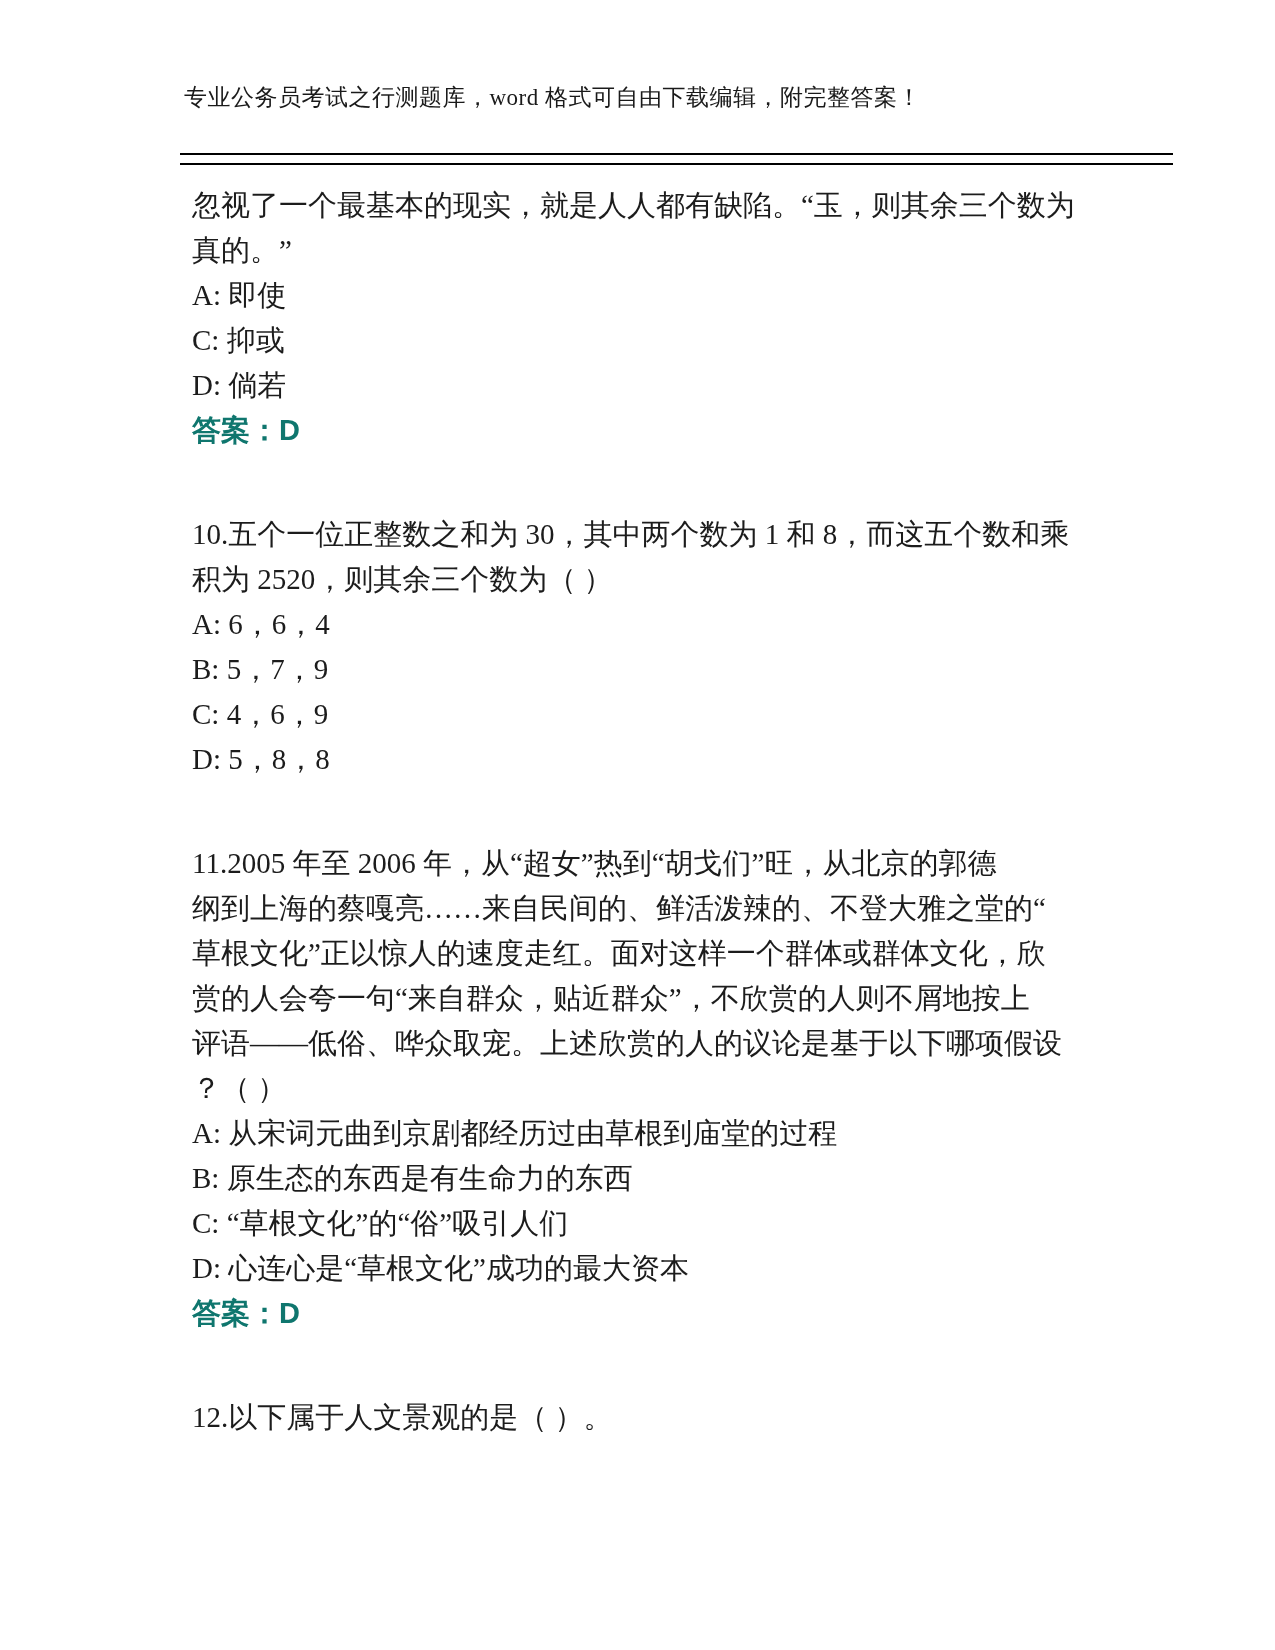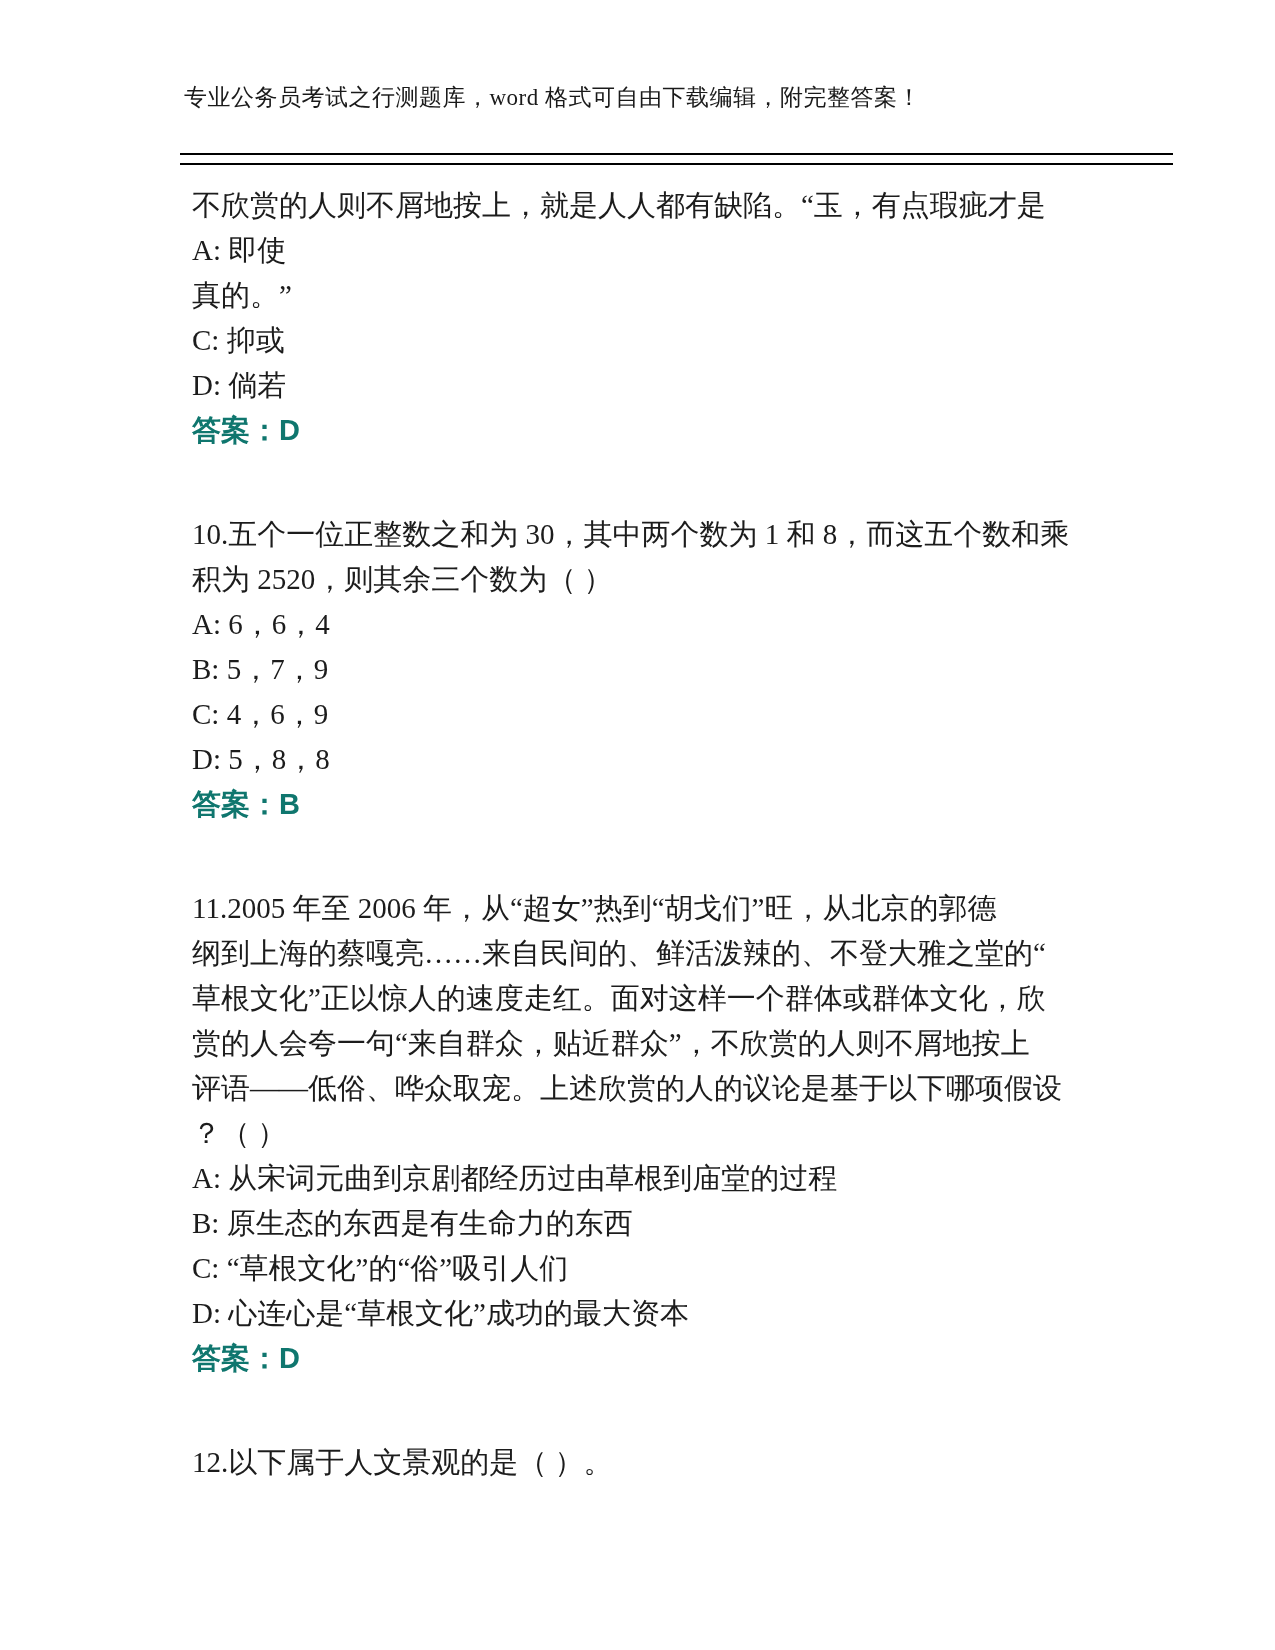--- a/index.html
+++ b/index.html
@@ -63,36 +63,35 @@
 <body>
 
 <div class="page">
 
   <div class="doc-header">专业公务员考试之行测题库，word 格式可自由下载编辑，附完整答案！</div>
   <div class="header-rule"></div>
 
   <div class="content">
 
     <div class="block">
-      <div class="line">不欣赏的人则不屑地按上，就是人人都有缺陷。“玉，有点瑕疵才是</div>
+      <div class="line">忽视了一个最基本的现实，就是人人都有缺陷。“玉，则其余三个数为</div>
+      <div class="line">真的。”</div>
       <div class="line">A: 即使</div>
-      <div class="line">真的。”</div>
       <div class="line">C: 抑或</div>
       <div class="line">D: 倘若</div>
       <div class="line answer">答案：D</div>
     </div>
 
     <div class="block">
       <div class="line">10.五个一位正整数之和为 30，其中两个数为 1 和 8，而这五个数和乘</div>
       <div class="line">积为 2520，则其余三个数为（ ）</div>
       <div class="line">A: 6，6，4</div>
       <div class="line">B: 5，7，9</div>
       <div class="line">C: 4，6，9</div>
       <div class="line">D: 5，8，8</div>
-      <div class="line answer">答案：B</div>
     </div>
 
     <div class="block">
       <div class="line">11.2005 年至 2006 年，从“超女”热到“胡戈们”旺，从北京的郭德</div>
       <div class="line">纲到上海的蔡嘎亮……来自民间的、鲜活泼辣的、不登大雅之堂的“</div>
       <div class="line">草根文化”正以惊人的速度走红。面对这样一个群体或群体文化，欣</div>
       <div class="line">赏的人会夸一句“来自群众，贴近群众”，不欣赏的人则不屑地按上</div>
       <div class="line">评语——低俗、哗众取宠。上述欣赏的人的议论是基于以下哪项假设</div>
       <div class="line">？（ ）</div>
       <div class="line">A: 从宋词元曲到京剧都经历过由草根到庙堂的过程</div>

